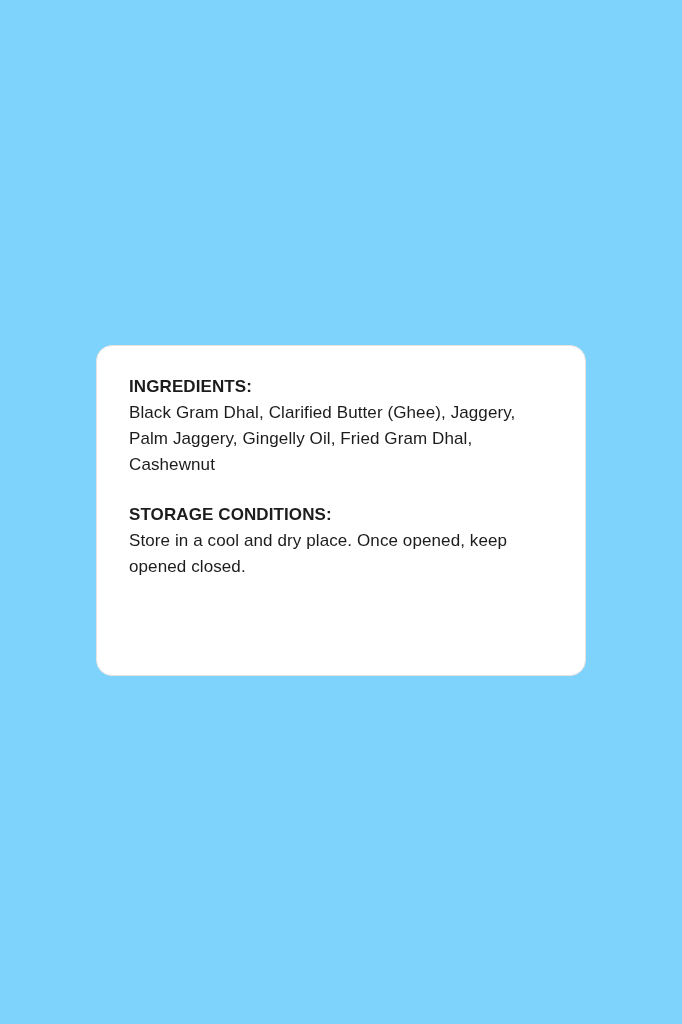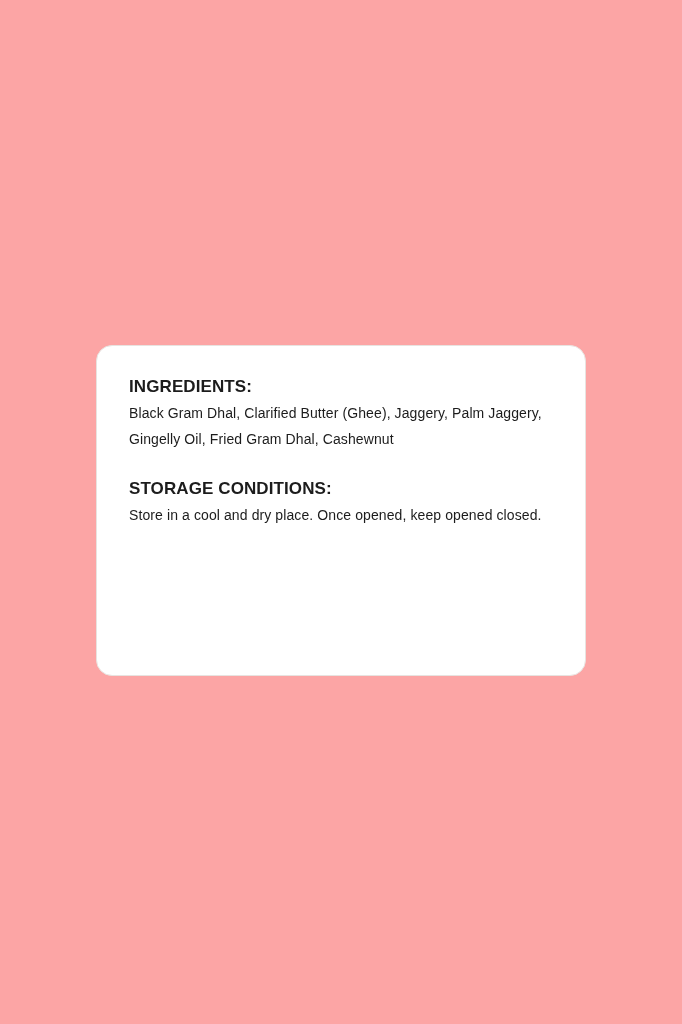--- a/index.html
+++ b/index.html
@@ -7,21 +7,21 @@
     width: 682px;
     height: 1024px;
     background: #ffffff;
     font-family: "Liberation Sans", "DejaVu Sans", sans-serif;
     overflow: hidden;
   }
   .page {
     position: relative;
     width: 682px;
     height: 1024px;
-    background: #fca5a5;
+    background: #7dd3fc;
   }
   .info-card {
     position: absolute;
     left: 96px;
     top: 345px;
     width: 490px;
     min-height: 331px;
     background: #ffffff;
     border: 1px solid #e8e3e0;
     border-radius: 16px;
@@ -30,21 +30,21 @@
   .section { margin-bottom: 24px; }
   .section:last-child { margin-bottom: 0; }
   .section-heading {
     font-size: 17px;
     font-weight: 700;
     color: #1c1c1c;
     line-height: 26px;
     letter-spacing: 0.1px;
   }
   .section-body {
-    font-size: 14px;
+    font-size: 17px;
     font-weight: 400;
     color: #1c1c1c;
     line-height: 26px;
     letter-spacing: 0.1px;
   }
 </style>
 </head>
 <body>
 
 <div class="page">

